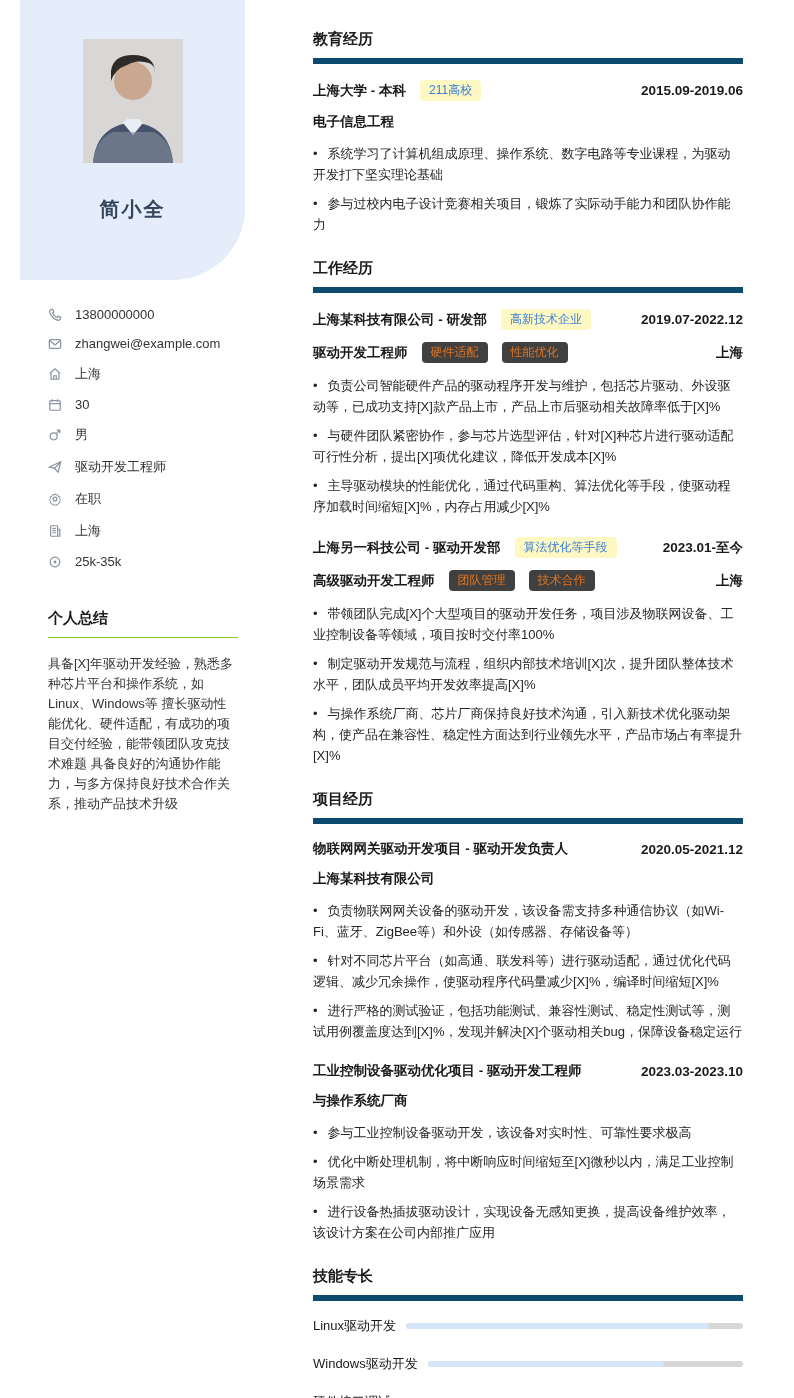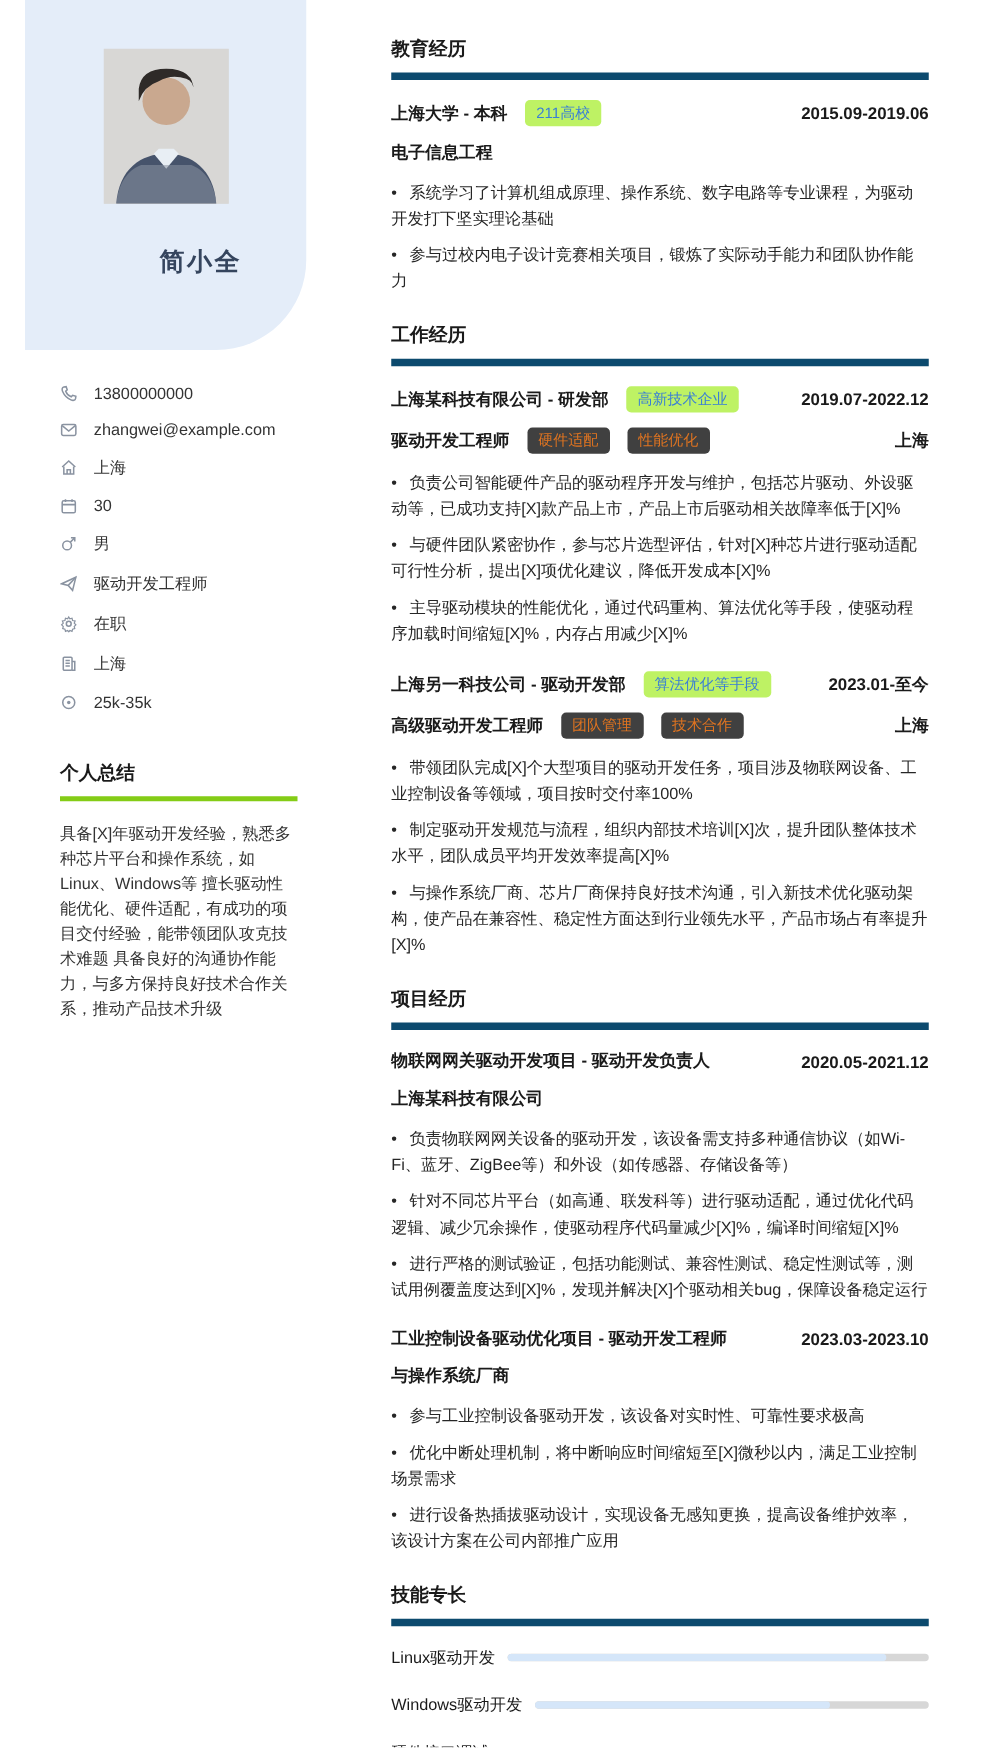--- a/index.html
+++ b/index.html
@@ -6,42 +6,42 @@
   html,body { background:#fff; }
   body { font-family:"Liberation Sans","DejaVu Sans",sans-serif; color:#262626; }
   .page { position:relative; width:794px; height:1398px; background:#fff; overflow:hidden; }
 
   
   .left-col { position:absolute; left:0; top:0; width:268px; }
   .blue-panel { margin-left:20px; width:225px; height:280px; background:#e4edf9; border-radius:0 0 72px 0; }
   .photo-wrap { position:absolute; left:83px; top:39px; width:100px; height:124px; overflow:hidden; background:#d8d7d5; }
   .photo-wrap svg { display:block; width:100%; height:100%; }
   .person-name { position:absolute; left:20px; top:196px; width:225px; text-align:center;
-                 font-size:20px; font-weight:700; color:#35455e; letter-spacing:2px;margin-left:28px; }
+                 font-size:20px; font-weight:700; color:#35455e; letter-spacing:2px; }
 
   .contact-list { margin:27px 0 0 48px; }
   .contact-row { display:flex; align-items:center; margin-bottom:14px; font-size:13px; color:#333; }
   .contact-row .cicon { width:14px; height:14px; margin-right:13px; flex:0 0 14px; display:inline-flex; }
   .contact-row .cicon svg { width:14px; height:14px; stroke:#8a93a1; fill:none; stroke-width:1.4; }
 
   .summary { margin:40px 0 0 48px; width:190px; }
   .summary h2 { font-size:15px; font-weight:700; color:#1a1a1a; padding-bottom:9px;
-                border-bottom:4px solid #84cc16; margin-bottom:16px; }
+                border-bottom:1px solid #84cc16; margin-bottom:16px; }
   .summary p { font-size:13px; line-height:20px; color:#333; }
 
   
   .right-col { position:absolute; left:313px; top:30px; width:430px; }
   .section { margin-bottom:24px; }
   .section > h2 { font-size:15px; font-weight:700; color:#1a1a1a; padding-bottom:9px;
                   border-bottom:6px solid #0c4a6e; margin-bottom:16px; }
   .entry { margin-bottom:20px; }
   .entry:last-child { margin-bottom:0; }
   .ehead { display:flex; align-items:center; margin-bottom:12px; }
   .ehead .ename { font-size:13.5px; font-weight:700; color:#1a1a1a; }
-  .badge { margin-left:14px; background:#bef264; color:#3a7fd5; font-size:12px;
+  .badge { margin-left:14px; background:#fef9c3; color:#3a7fd5; font-size:12px;
            padding:2px 9px; border-radius:4px; white-space:nowrap; }
   .tag { margin-left:14px; background:#404040; color:#e07420; font-size:12px;
          padding:2px 9px; border-radius:4px; white-space:nowrap; }
   .edate, .eloc { margin-left:auto; font-size:13.5px; font-weight:700; color:#1a1a1a; }
   .bullet { font-size:13px; color:#262626; line-height:21px; margin-bottom:8px; }
   .bullet:last-child { margin-bottom:0; }
   .bullet::before { content:"•"; margin-right:10px; color:#262626; }
 
   
   .skills-grid { display:grid; grid-template-columns:1fr; column-gap:28px; row-gap:20px; }

